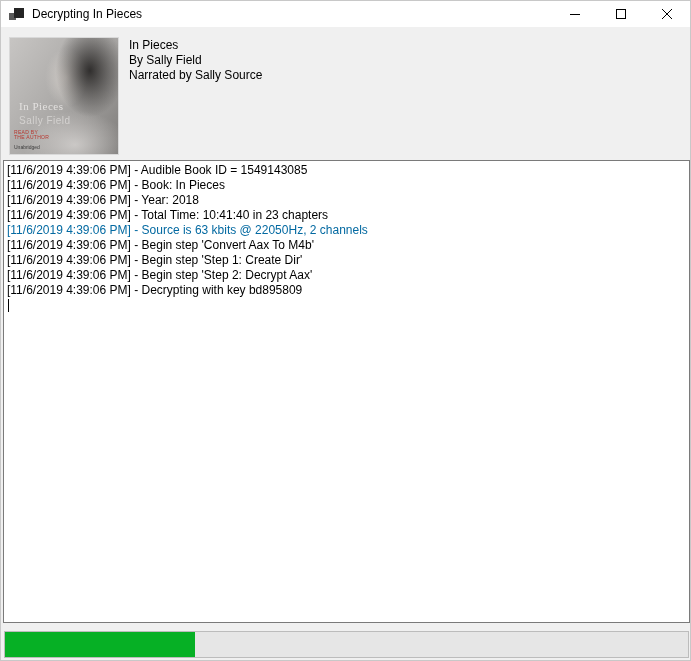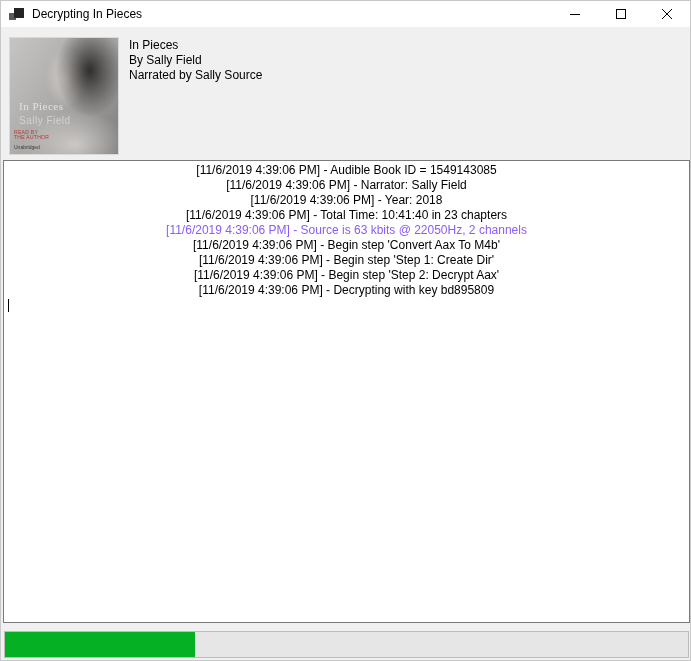--- a/index.html
+++ b/index.html
@@ -55,21 +55,21 @@
   #book-info { position:absolute; left:128px; top:37px; font-size:12px; color:#000; line-height:15px; }
 
   
   #log-box {
     position:absolute; left:2px; top:159px; width:687px; height:463px;
     background:#ffffff; border:1px solid #7a7a7a;
     padding:2px 3px; overflow:hidden;
     font-size:12px; line-height:15px; color:#000;
     cursor:text;
   }
-  .log-line { white-space:pre;text-align:center; }
+  .log-line { white-space:pre; }
   .caret { width:1px; height:13px; background:#000; margin-left:1px; margin-top:1px; }
 
   
   #progress-bar {
     position:absolute; left:3px; top:630px; width:685px; height:27px;
     background:#e6e6e6; border:1px solid #bcbcbc;
   }
   #progress-fill { height:100%; width:0; }
 </style>
 </head>
@@ -120,24 +120,24 @@
   </div>
 
   <div id="book-info">
     <div>In Pieces</div>
     <div>By Sally Field</div>
     <div>Narrated by Sally Source</div>
   </div>
 
   <div id="log-box">
       <div class="log-line">[11/6/2019 4:39:06 PM] - Audible Book ID = 1549143085</div>
-      <div class="log-line">[11/6/2019 4:39:06 PM] - Narrator: Sally Field</div>
+      <div class="log-line">[11/6/2019 4:39:06 PM] - Book: In Pieces</div>
       <div class="log-line">[11/6/2019 4:39:06 PM] - Year: 2018</div>
       <div class="log-line">[11/6/2019 4:39:06 PM] - Total Time: 10:41:40 in 23 chapters</div>
-      <div class="log-line" style="color: #8b5cf6;">[11/6/2019 4:39:06 PM] - Source is 63 kbits @ 22050Hz, 2 channels</div>
+      <div class="log-line" style="color: #0369a1;">[11/6/2019 4:39:06 PM] - Source is 63 kbits @ 22050Hz, 2 channels</div>
       <div class="log-line">[11/6/2019 4:39:06 PM] - Begin step 'Convert Aax To M4b'</div>
       <div class="log-line">[11/6/2019 4:39:06 PM] - Begin step 'Step 1: Create Dir'</div>
       <div class="log-line">[11/6/2019 4:39:06 PM] - Begin step 'Step 2: Decrypt Aax'</div>
       <div class="log-line">[11/6/2019 4:39:06 PM] - Decrypting with key bd895809</div>
       <div class="caret"></div>
     </div>
 
   <div id="progress-bar">
     <div id="progress-fill" style="width: 27.8%; background: rgb(6, 176, 37);"></div>
   </div>

